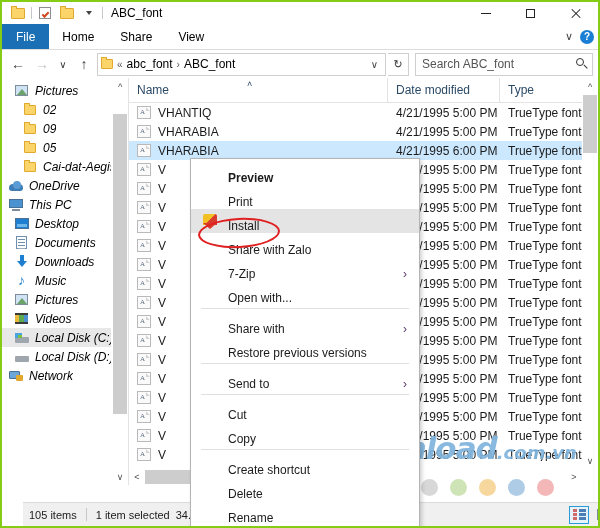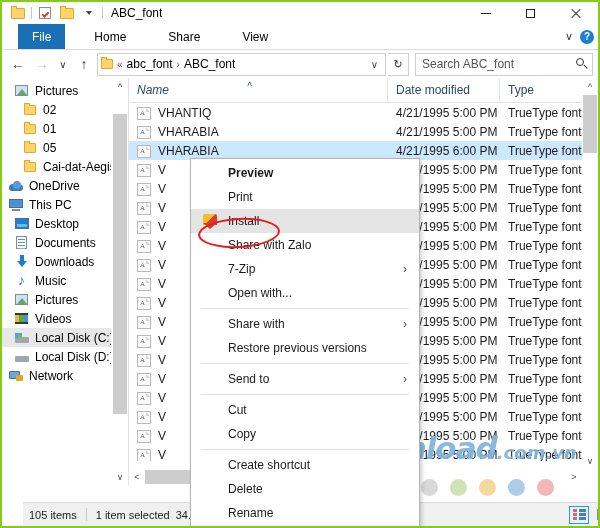--- a/index.html
+++ b/index.html
@@ -30,21 +30,21 @@
   
   .folder{position:relative;width:14px;height:11px;background:#fbd46a;border:1px solid #e0a92e;box-sizing:border-box;border-radius:1px;}
   .folder:before{content:"";position:absolute;left:-1px;top:-3px;width:6px;height:3px;background:#fbd46a;border:1px solid #e0a92e;border-bottom:none;border-radius:1px 1px 0 0;box-sizing:border-box;}
   .folder.sm{width:12px;height:10px;}
   .chk{width:12px;height:12px;border:1px solid #8c8c8c;background:#fff;position:relative;box-sizing:border-box;}
   .chk:after{content:"";position:absolute;left:2px;top:4px;width:5px;height:2px;border-left:2px solid #d0451b;border-bottom:2px solid #d0451b;transform:rotate(-45deg);}
   .caret-dn{width:0;height:0;border-left:3.5px solid transparent;border-right:3.5px solid transparent;border-top:4px solid #444;}
 
   
   .ribbon{position:relative;height:25px;background:#fff;border-bottom:1px solid #ddd;display:flex;align-items:stretch;}
-  .rtab{padding:0 13px;display:flex;align-items:center;font-size:12px;color:#000;cursor:default;margin-left:16px;}
+  .rtab{padding:0 13px;display:flex;align-items:center;font-size:12px;color:#000;cursor:default;}
   .rtab.file{background:#1a6fb5;color:#fff;padding:0 14px;}
   .ribbon-right{position:absolute;right:4px;top:0;height:25px;display:flex;align-items:center;gap:7px;}
   .chev-sm{font-size:11px;color:#444;}
   .help{width:14px;height:14px;border-radius:50%;background:#1a7fd4;color:#fff;font-size:10px;
         display:flex;align-items:center;justify-content:center;font-weight:bold;}
 
   
   .addrrow{height:28px;background:#fff;display:flex;align-items:center;padding:0 5px;gap:2px;}
   .navbtn{width:22px;height:22px;display:flex;align-items:center;justify-content:center;font-size:14px;color:#3a3a3a;}
   .navbtn.dim{color:#c0c0c0;}
@@ -61,21 +61,21 @@
   .searchbox input{border:none;outline:none;flex:1;font-family:inherit;font-size:12px;color:#333;background:transparent;min-width:0;}
   .searchbox input::placeholder{color:#555;}
   .mag{width:12px;height:12px;position:relative;flex:none;}
   .mag:before{content:"";position:absolute;left:0;top:0;width:8px;height:8px;border:1.3px solid #333;border-radius:50%;box-sizing:border-box;}
   .mag:after{content:"";position:absolute;left:7px;top:8px;width:5px;height:1.3px;background:#333;transform:rotate(45deg);}
 
   
   .body{position:relative;display:flex;height:407px;}
 
   
-  .nav{width:126px;background:#fff;position:relative;overflow:hidden;}
+  .nav{width:126px;background:#fff;position:relative;overflow:hidden;font-style:italic;}
   .navlist{position:absolute;top:-16px;left:0;width:126px;}
   .nrow{height:19px;display:flex;align-items:center;padding-left:6px;gap:6px;font-size:12px;
         white-space:nowrap;cursor:default;}
   .nrow.sel{background:#e8e8e8;}
   .nrow .lbl{overflow:hidden;}
   .nrow .pin{margin-left:auto;margin-right:6px;color:#9aa6b2;font-size:10px;transform:rotate(35deg);}
   .ico{width:15px;height:14px;flex:none;display:flex;align-items:center;justify-content:center;}
   .indent1{padding-left:12px;}
   .indent2{padding-left:20px;}
 
@@ -117,29 +117,29 @@
   .nsb .thumb{position:absolute;left:1px;width:14px;background:#cdcdcd;}
 
   .vsplit{width:1px;background:#e3e3e3;}
 
   
   .files{position:relative;flex:1;background:#fff;overflow:hidden;}
   .fhead{display:flex;height:24px;align-items:center;border-bottom:1px solid #e3e3e3;
          font-size:12px;color:#2b4a66;background:#fff;position:relative;}
   .fhead .c{display:flex;align-items:center;height:24px;padding-left:8px;box-sizing:border-box;position:relative;}
   .fhead .c+.c{border-left:1px solid #e3e3e3;}
-  .c-name{width:258px;font-style:italic;}
+  .c-name{width:258px;}
   .c-date{width:112px;}
   .c-type{flex:1;}
   .sortmark{position:absolute;left:118px;top:1px;font-size:9px;color:#2b4a66;}
 
   .rows{position:relative;height:358px;overflow:hidden;}
   .frow{display:flex;height:19px;align-items:center;font-size:12px;color:#1b1b1b;}
   .frow.sel{background:#cce8ff;}
-  .frow .fn{width:258px;display:flex;align-items:flex-end;gap:7px;padding-left:8px;box-sizing:border-box;white-space:nowrap;overflow:hidden;}
+  .frow .fn{width:258px;display:flex;align-items:center;gap:7px;padding-left:8px;box-sizing:border-box;white-space:nowrap;overflow:hidden;}
   .frow .fd{width:112px;padding-left:9px;box-sizing:border-box;white-space:nowrap;}
   .frow .ft{flex:1;padding-left:9px;box-sizing:border-box;white-space:nowrap;overflow:hidden;}
   .fonticon{width:14px;height:13px;background:#fafafa;border:1px solid #b9b9b9;box-sizing:border-box;
             position:relative;flex:none;}
   .fonticon:after{content:"A";position:absolute;left:2px;top:0px;font-size:7px;color:#5e6e80;
                   font-family:"Liberation Serif",serif;line-height:11px;}
   .fonticon:before{content:"";position:absolute;right:0;top:0;border-width:0 4px 4px 0;
                    border-style:solid;border-color:#fff #fff #d4d4d4 #d4d4d4;}
 
   
@@ -149,21 +149,21 @@
   .fsb .thumb{position:absolute;left:1px;width:14px;background:#cdcdcd;}
 
   .hsb{position:absolute;left:0;bottom:0;height:16px;right:16px;background:#fff;display:flex;align-items:center;}
   .hsb .arw{width:16px;height:16px;display:flex;align-items:center;justify-content:center;font-size:9px;color:#505050;}
   .hsb .track{position:relative;flex:1;height:16px;background:#fff;}
   .hsb .thumb{position:absolute;top:1px;height:14px;background:#cdcdcd;}
 
   
   .ctx{position:absolute;left:188px;top:156px;width:228px;background:#fff;border:1px solid #b4b4b4;
        box-shadow:2px 2px 4px rgba(0,0,0,.18);z-index:40;padding:2px 0;}
-  .citem{height:24px;display:flex;align-items:center;padding-left:37px;font-size:12px;color:#1b1b1b;position:relative;}
+  .citem{height:24px;display:flex;align-items:flex-end;padding-left:37px;font-size:12px;color:#1b1b1b;position:relative;}
   .citem.bold{font-weight:bold;}
   .citem.hl{background:#e4e4e4;}
   .citem .ci{position:absolute;left:12px;top:5px;width:15px;height:15px;}
   .citem .arrow{position:absolute;right:12px;color:#5c3b6b;font-size:12px;}
   .csep{height:1px;background:#e0e0e0;margin:3px 10px;}
   .zalo{width:15px;height:15px;background:#1a7fd4;border-radius:2px;position:relative;overflow:hidden;}
   .zalo:after{content:"Zalo";position:absolute;left:1px;top:2px;font-size:5px;color:#fff;font-weight:bold;}
   .shield{width:14px;height:15px;position:relative;}
   .shield:before{content:"";position:absolute;left:0;top:0;width:14px;height:11px;
     background:linear-gradient(135deg,#f2c024 0 50%,#d93a2b 50% 100%);
@@ -287,21 +287,21 @@
           <div class="nrow indent2">
             <span class="ico">
               <span class="folder sm"></span>
             </span>
             <span class="lbl">02</span>
           </div>
           <div class="nrow indent2">
             <span class="ico">
               <span class="folder sm"></span>
             </span>
-            <span class="lbl">01</span>
+            <span class="lbl">09</span>
           </div>
           <div class="nrow indent2">
             <span class="ico">
               <span class="folder sm"></span>
             </span>
             <span class="lbl">05</span>
           </div>
           <div class="nrow indent2">
             <span class="ico">
               <span class="folder sm"></span>

